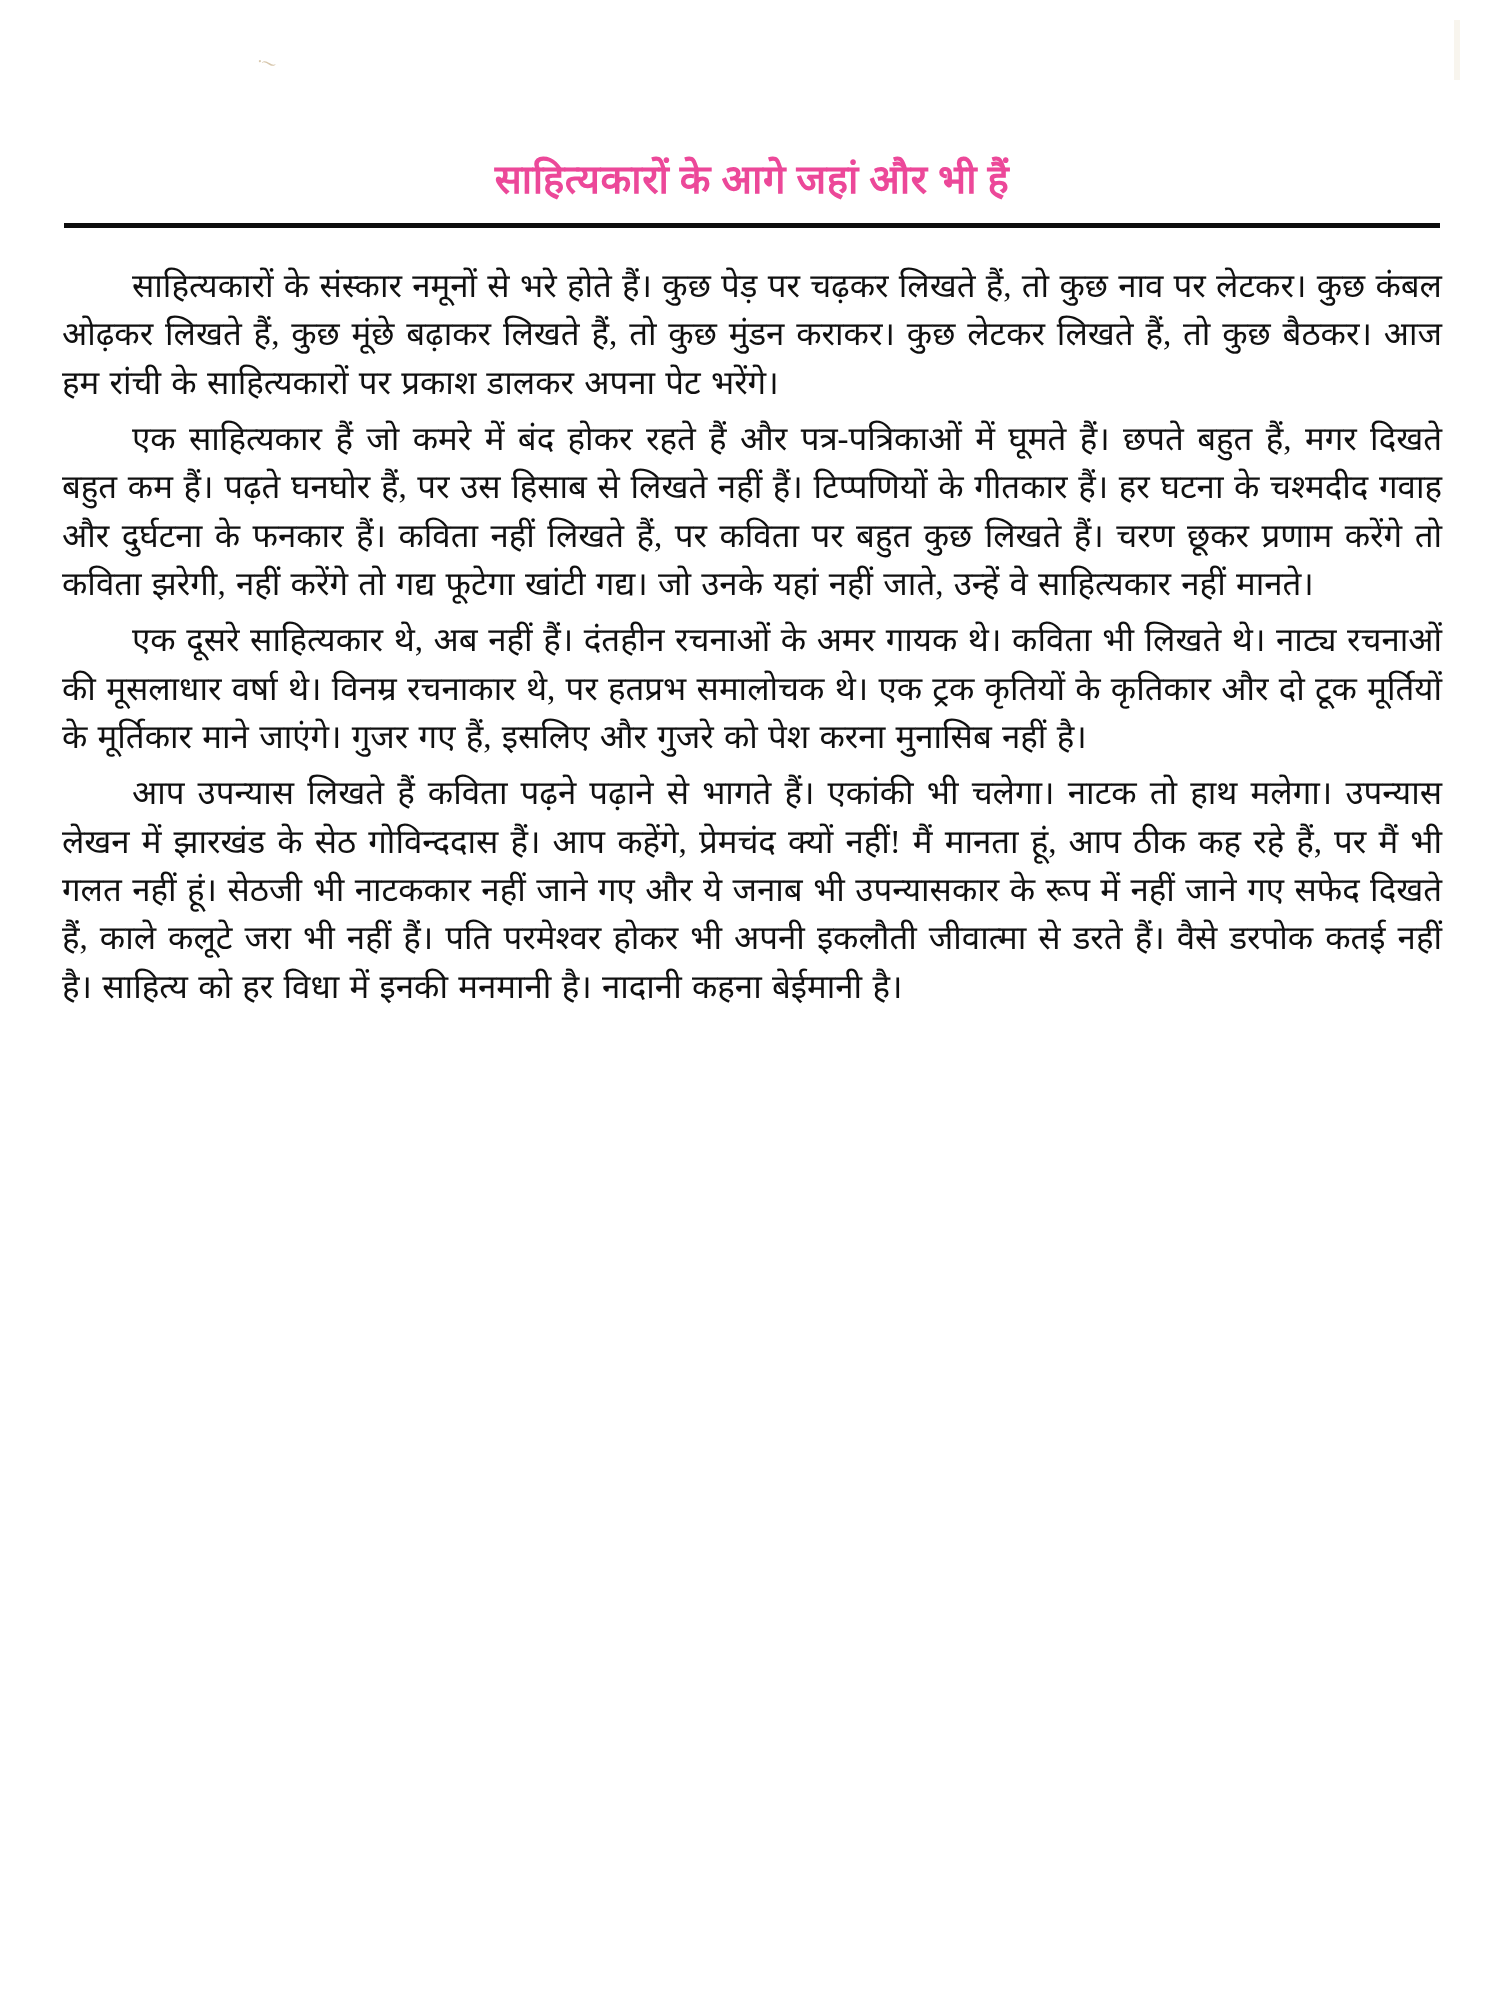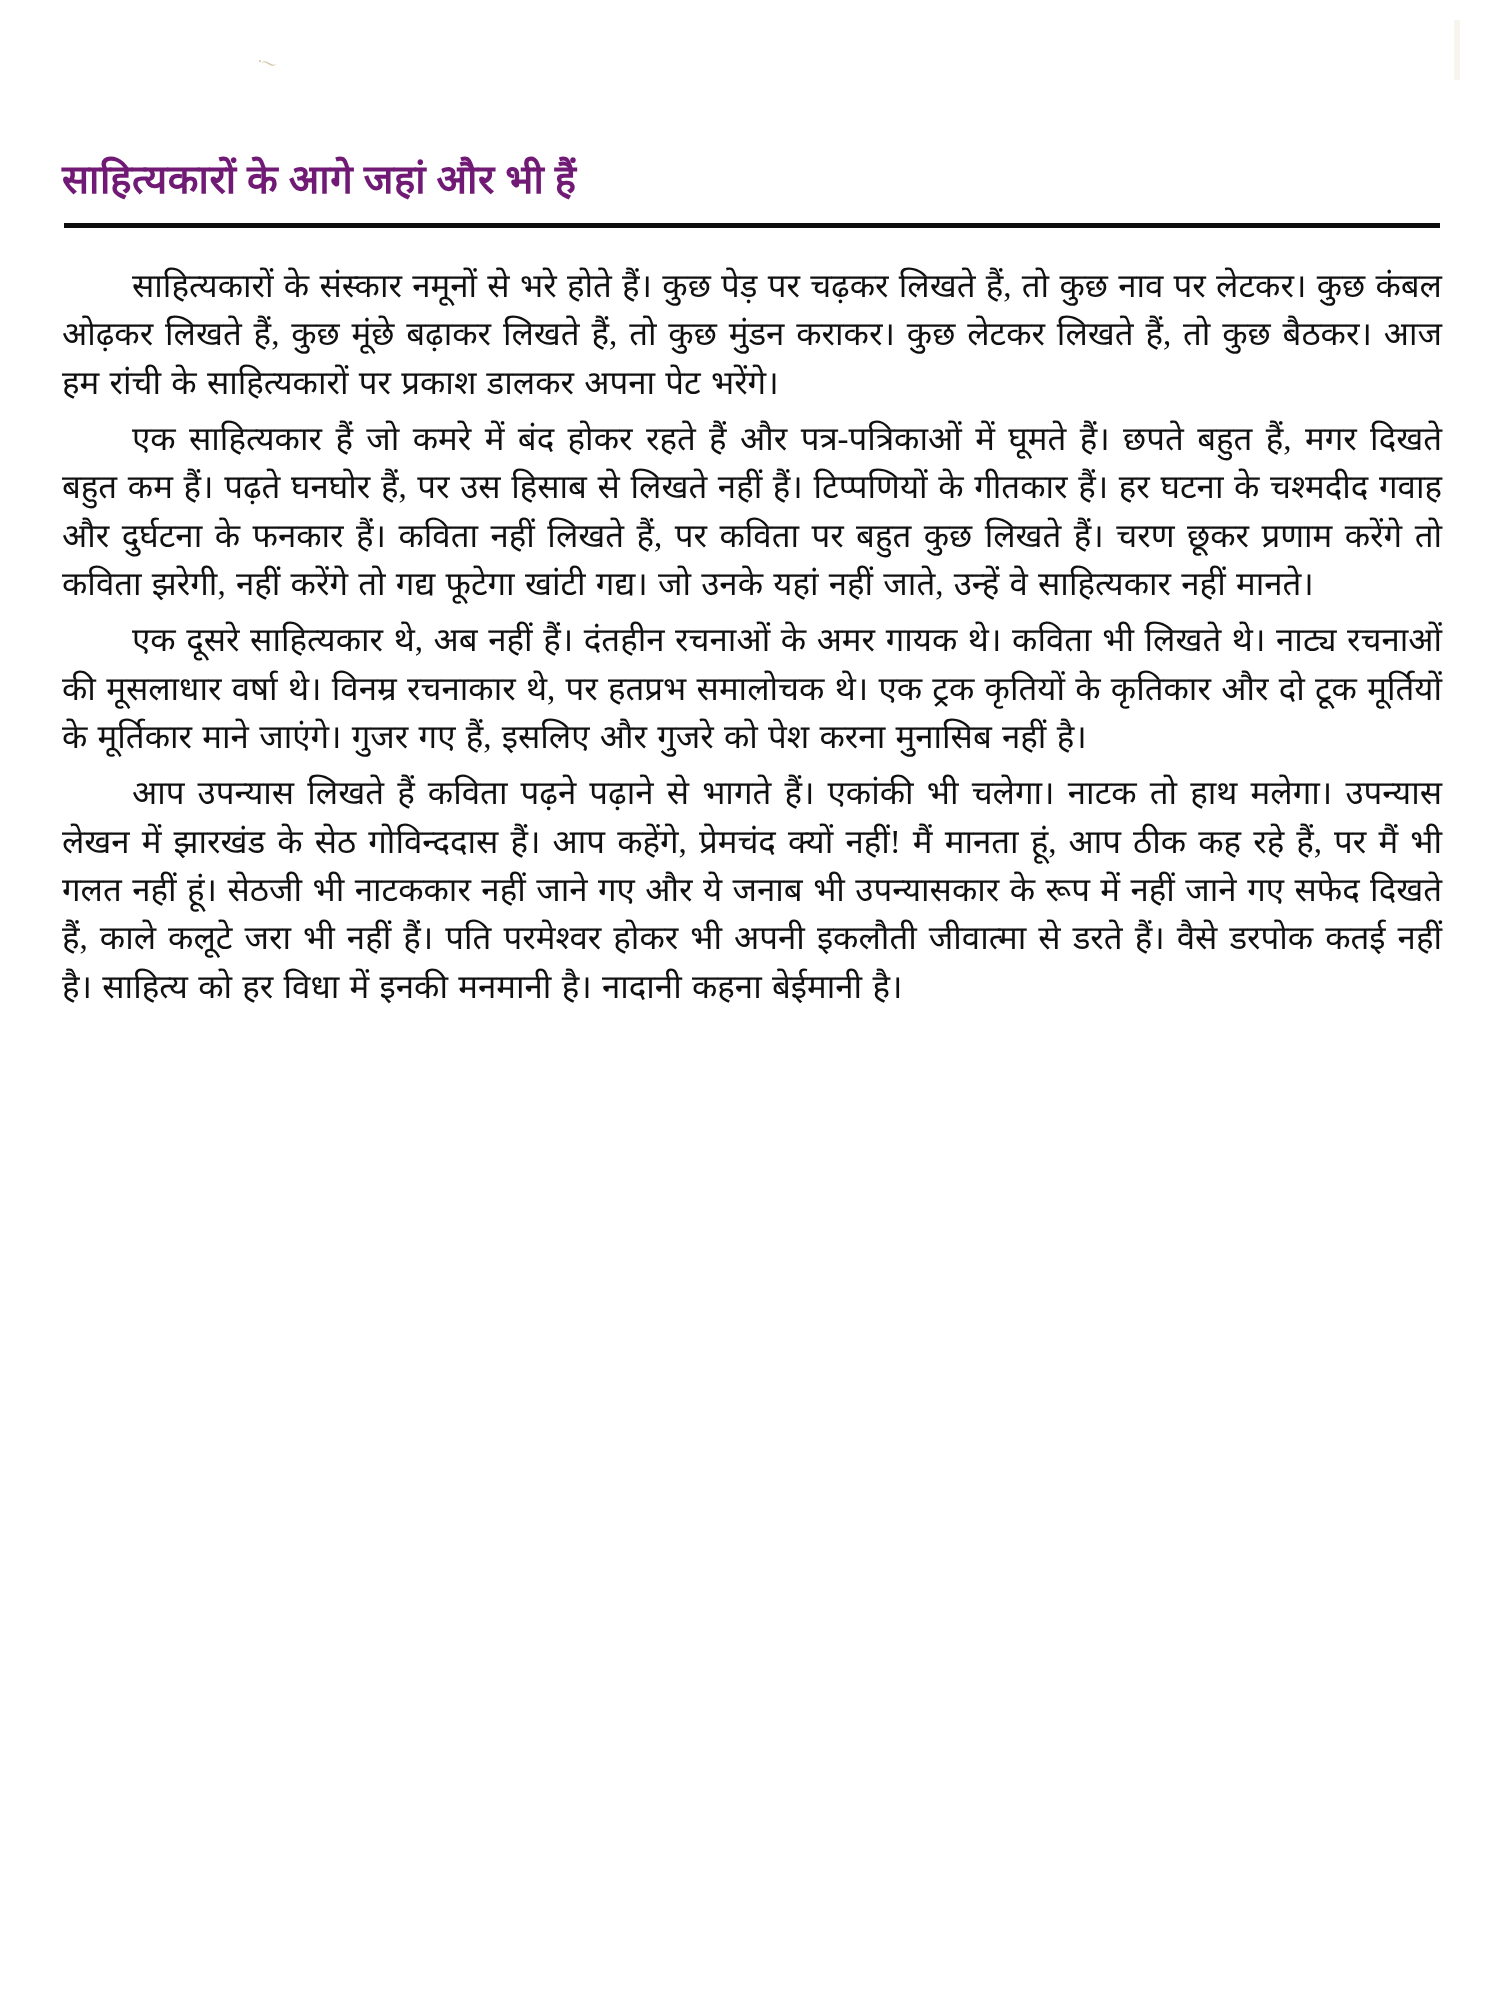--- a/index.html
+++ b/index.html
@@ -16,26 +16,26 @@
   }
   .page {
     box-sizing: border-box;
     width: 1500px;
     height: 2000px;
     padding: 150px 58px 40px 62px;
     background: #ffffff;
     position: relative;
   }
   .title {
-    text-align: left;
+    text-align: center;
     font-size: 40px;
     font-weight: bold;
     margin: 0 0 18px 0;
     letter-spacing: 0.5px;
-    color: #701a75;
+    color: #ec4899;
   }
   .title-rule {
     border: none;
     border-top: 5px solid #0d0d0d;
     margin: 0 2px 34px 2px;
     height: 0;
   }
   .body-text p {
     font-size: 33px;
     line-height: 1.465;

